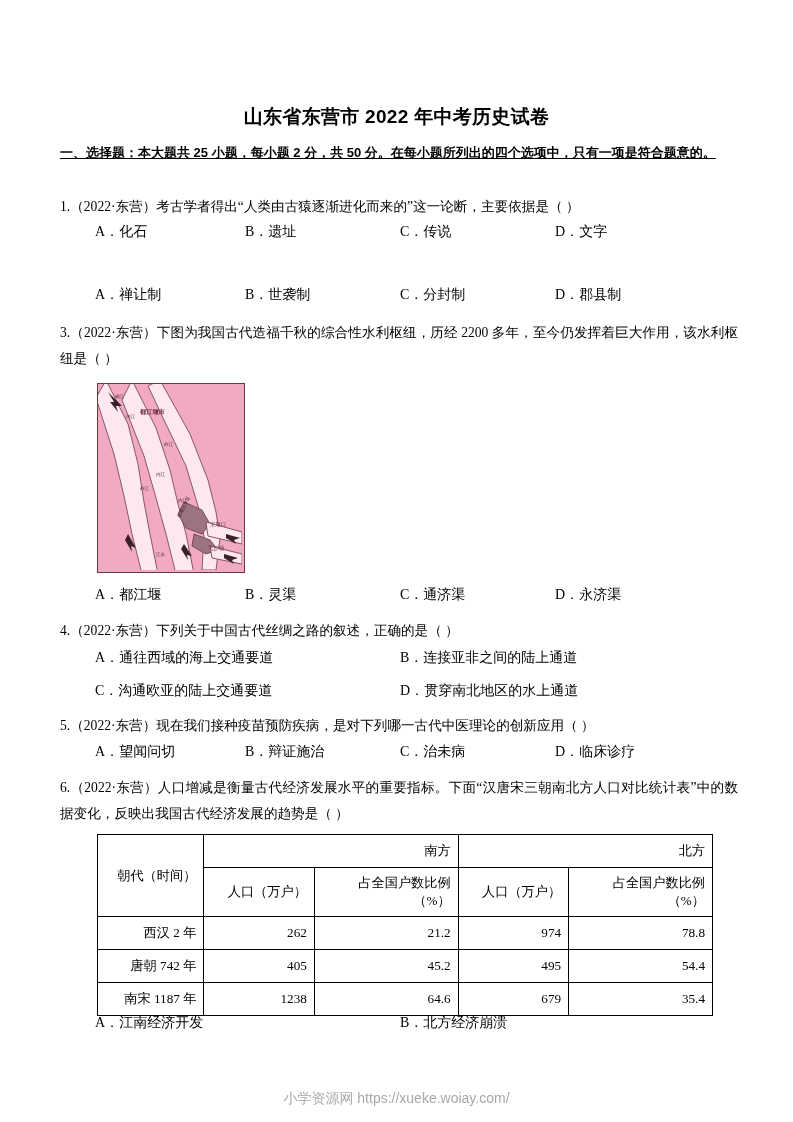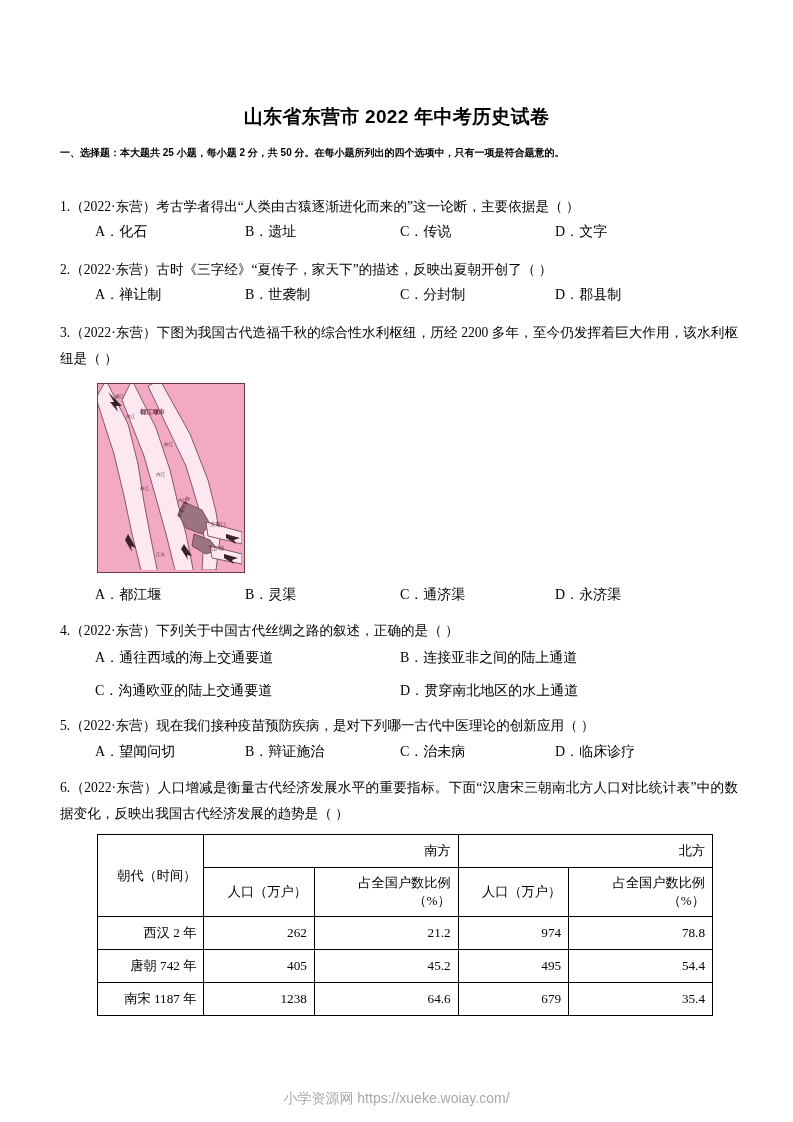--- a/index.html
+++ b/index.html
@@ -32,25 +32,26 @@
     font-weight: bold;
     letter-spacing: 0.3px;
     font-family: "Liberation Sans", "DejaVu Sans", sans-serif;
   }
 
   
   .section-heading {
     position: absolute;
     left: 60px; top: 133px;
     width: 676px;
-    font-size: 10px;
+    font-size: 13px;
     font-weight: bold;
     line-height: 24px;
     text-align: justify;
     font-family: "Liberation Sans", "DejaVu Sans", sans-serif;
+    text-decoration: underline;
   }
 
   
   .q-stem {
     position: absolute;
     left: 60px;
     width: 678px;
     font-size: 13.6px;
     line-height: 26px;
     text-align: justify;
@@ -138,21 +139,20 @@
   <div class="section-heading">一、选择题：本大题共 25 小题，每小题 2 分，共 50 分。在每小题所列出的四个选项中，只有一项是符合题意的。</div>
 
   <div class="q-stem" style="top:186px;">1.（2022·东营）考古学者得出“人类由古猿逐渐进化而来的”这一论断，主要依据是（        ）</div>
   <div class="opt-row c4" style="top:215px;">
     <span class="opt o0"><span class="lab">A．</span><span>化石</span></span>
     <span class="opt o1"><span class="lab">B．</span><span>遗址</span></span>
     <span class="opt o2"><span class="lab">C．</span><span>传说</span></span>
     <span class="opt o3"><span class="lab">D．</span><span>文字</span></span>
   </div>
 
-  <div class="q-stem" style="top:249px;">2.（2022·东营）古时《三字经》“夏传子，家天下”的描述，反映出夏朝开创了（        ）</div>
   <div class="opt-row c4" style="top:278px;">
     <span class="opt o0"><span class="lab">A．</span><span>禅让制</span></span>
     <span class="opt o1"><span class="lab">B．</span><span>世袭制</span></span>
     <span class="opt o2"><span class="lab">C．</span><span>分封制</span></span>
     <span class="opt o3"><span class="lab">D．</span><span>郡县制</span></span>
   </div>
 
   <div class="q-stem" style="top:312px;">3.（2022·东营）下图为我国古代造福千秋的综合性水利枢纽，历经 2200 多年，至今仍发挥着巨大作用，该水利枢纽是（        ）</div>
 
   <div class="map-figure">
@@ -248,16 +248,20 @@
       <tr>
         <td>南宋 1187 年</td>
         <td>1238</td>
         <td>64.6</td>
         <td>679</td>
         <td>35.4</td>
       </tr>
     </tbody>
   </table>
 
+  <div class="opt-row c2" style="top:1006px;">
+    <span class="opt o0"><span class="lab">A．</span><span>江南经济开发</span></span>
+    <span class="opt o1"><span class="lab">B．</span><span>北方经济崩溃</span></span>
+  </div>
 
   <div class="footer">小学资源网 https://xueke.woiay.com/</div>
 
 </div>
 
 </body></html>

